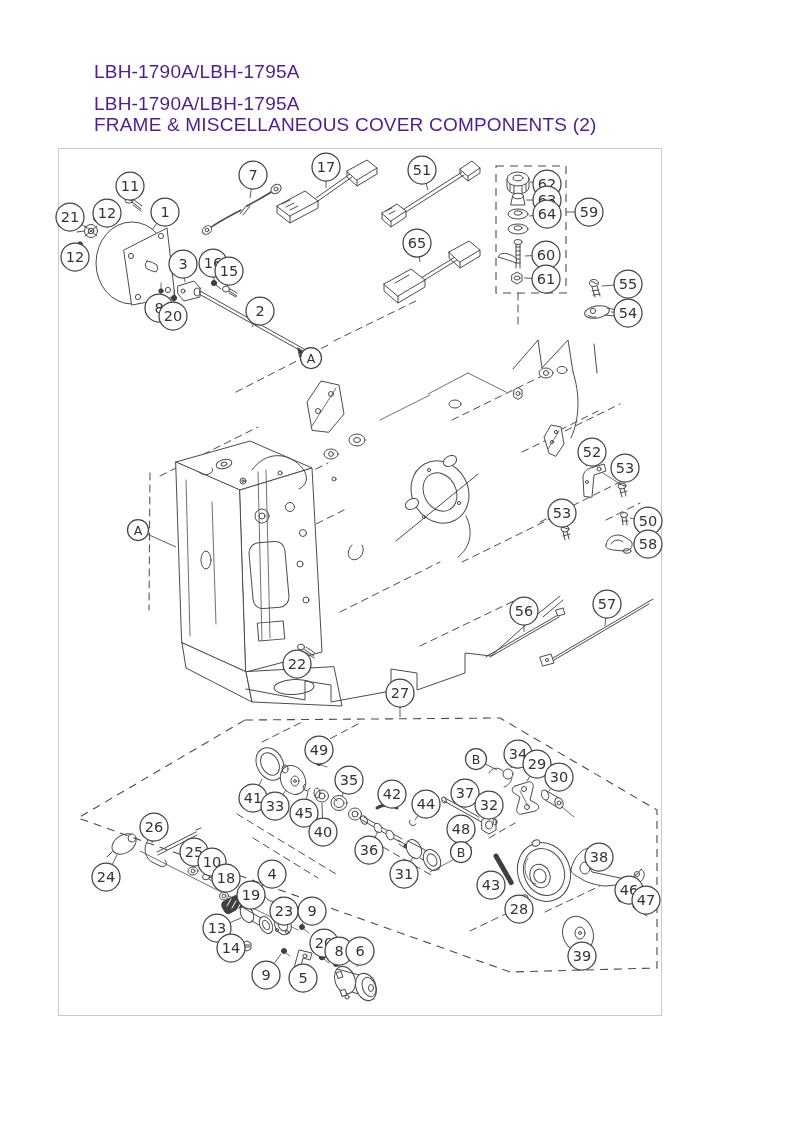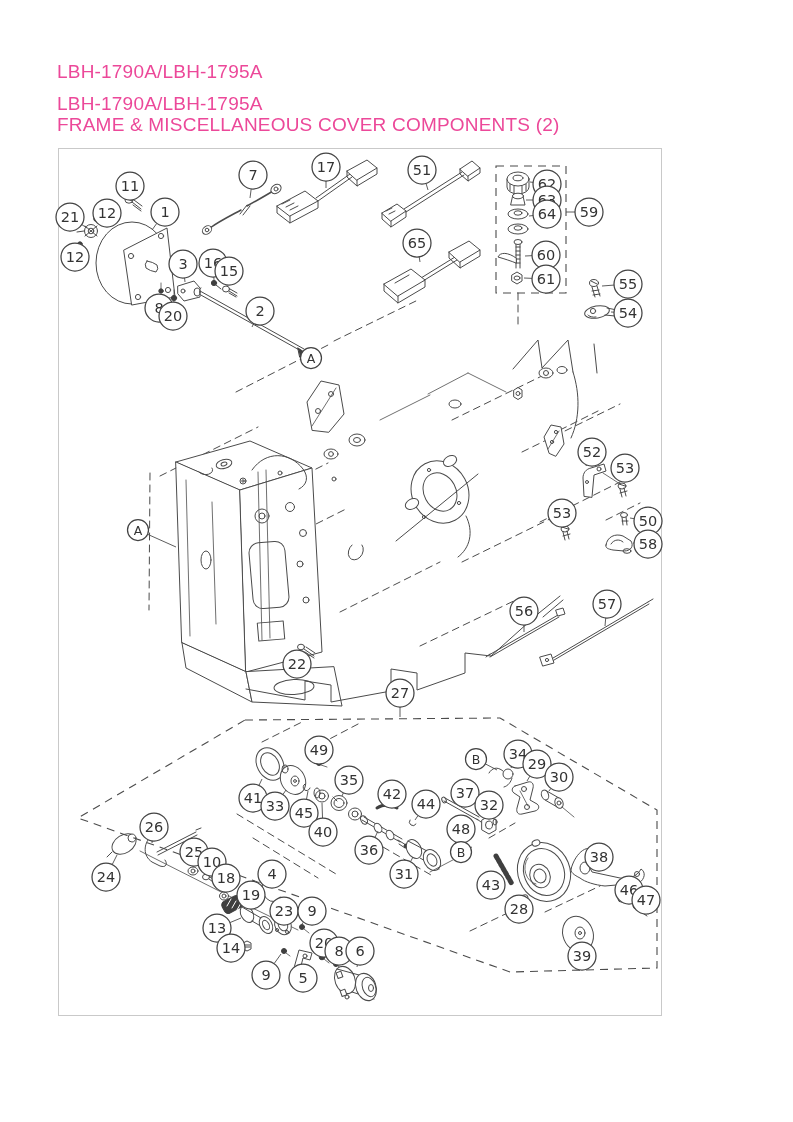--- a/index.html
+++ b/index.html
@@ -1,20 +1,20 @@
 <!DOCTYPE html>
 <html><head>
 <meta charset="utf-8">
 <style>
   html,body{margin:0;padding:0;}
   body{
     width:793px;height:1122px;background:#ffffff;position:relative;overflow:hidden;
     font-family:"Liberation Sans","DejaVu Sans",sans-serif;
   }
-  .hdr{position:absolute;color:#ec4899;letter-spacing:.2px;white-space:nowrap;}
+  .hdr{position:absolute;color:#4c1d95;letter-spacing:.2px;white-space:nowrap;margin-left:37px;}
   #model1{left:57px;top:61px;font-size:19px;}
   #model2{left:57px;top:93px;font-size:19px;}
   #title {left:57px;top:114px;font-size:19px;}
   #frame-border{position:absolute;left:58px;top:148px;width:602px;height:866px;border:1px solid #c9c9c9;}
   svg.layer{position:absolute;left:0;top:0;}
   
   .art g{stroke:#4b4b4b;fill:none;stroke-width:1;stroke-linecap:round;stroke-linejoin:round;}
   .art .lnw{fill:#ffffff;}
   .art .dk{fill:#3f3f3f;stroke:#3f3f3f;}
   .art .thin{stroke-width:.8;}

